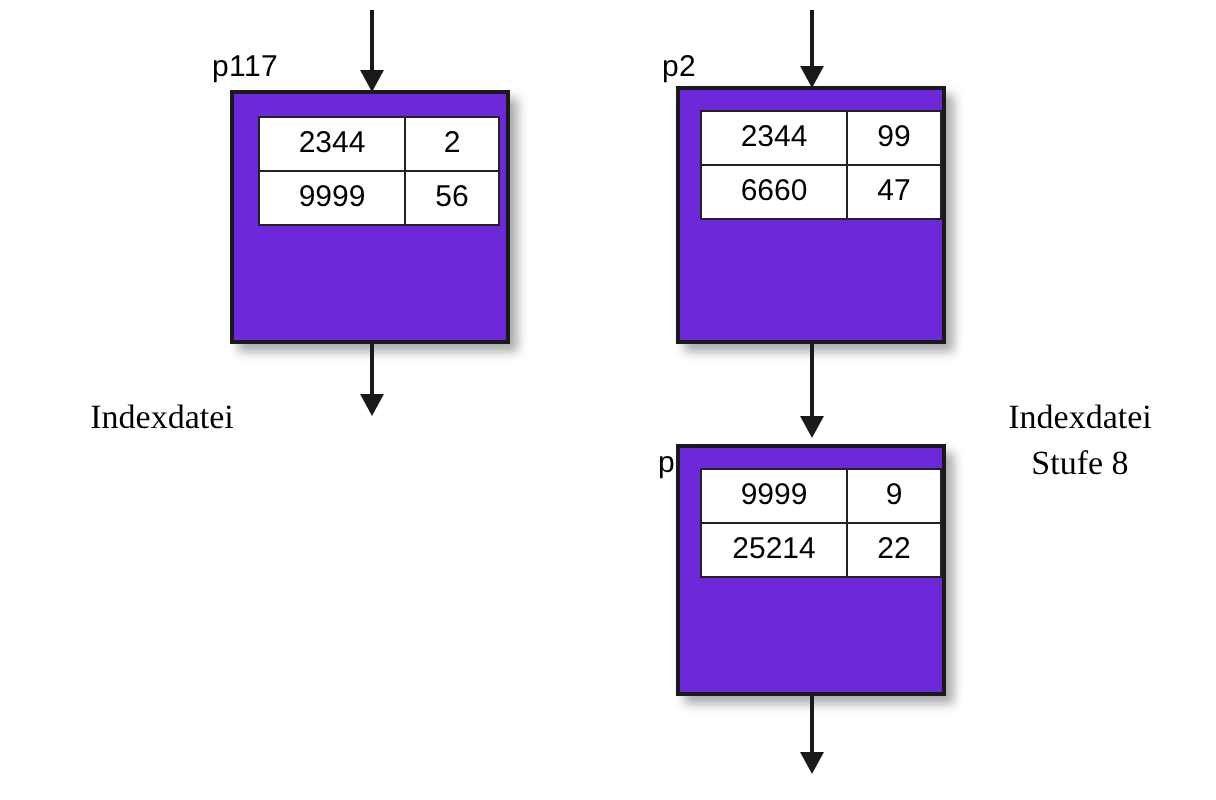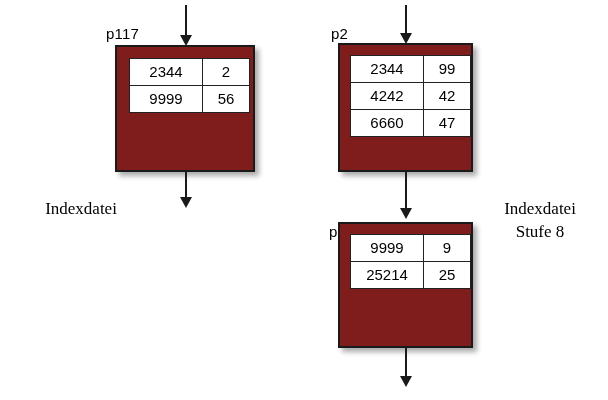--- a/index.html
+++ b/index.html
@@ -15,21 +15,21 @@
   }
   #canvas {
     position: relative;
     width: 608px;
     height: 350px;
   }
 
   
   .node {
     position: absolute;
-    background: #7f1d1d;
+    background: #6d28d9;
     border: 2px solid #1a1a1a;
     box-sizing: border-box;
     box-shadow: 4px 4px 5px rgba(0,0,0,0.33);
   }
 
   
   .node-label {
     position: absolute;
     font-size: 15px;
     color: #000000;
@@ -128,24 +128,20 @@
   <div class="node-label" style="left:331px; top:25px;">p2</div>
 
   <div class="node" style="left:338px; top:43px; width:135px; height:129px;">
     <table class="idx-table" style="left:10px; top:10px;">
       <tbody>
         <tr>
           <td class="k">2344</td>
           <td class="v">99</td>
         </tr>
         <tr>
-          <td class="k">4242</td>
-          <td class="v">42</td>
-        </tr>
-        <tr>
           <td class="k">6660</td>
           <td class="v">47</td>
         </tr>
       </tbody>
     </table>
   </div>
 
   <div class="arrow" style="left:405px; top:172px; height:48px;">
     <div class="arrow-line" style="height:38px;"></div>
     <div class="arrow-head" style="top:36px;"></div>
@@ -155,21 +151,21 @@
 
   <div class="node" style="left:338px; top:222px; width:135px; height:126px;">
     <table class="idx-table" style="left:10px; top:10px;">
       <tbody>
         <tr>
           <td class="k">9999</td>
           <td class="v">9</td>
         </tr>
         <tr>
           <td class="k">25214</td>
-          <td class="v">25</td>
+          <td class="v">22</td>
         </tr>
       </tbody>
     </table>
   </div>
 
   <div class="arrow" style="left:405px; top:348px; height:42px;">
     <div class="arrow-line" style="height:30px;"></div>
     <div class="arrow-head" style="top:28px;"></div>
   </div>
 

